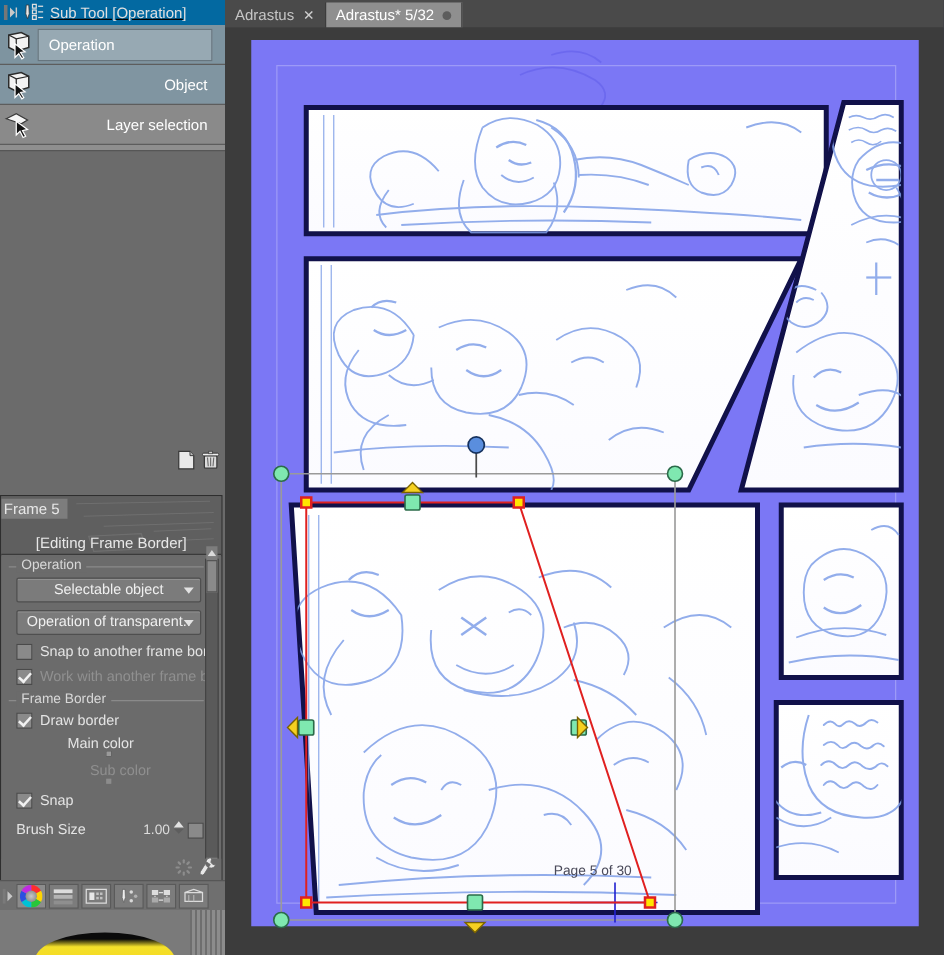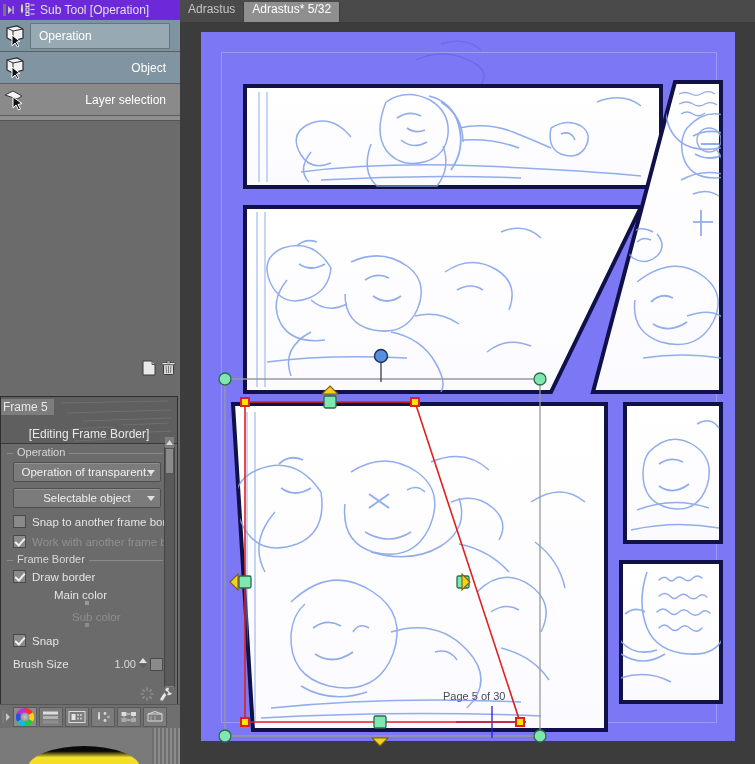--- a/index.html
+++ b/index.html
@@ -12,22 +12,22 @@
   #app { position: relative; width: 755px; height: 764px; }
 
   
   .left-dock {
     position: absolute; left: 0; top: 0; width: 180px; height: 764px;
     background: #6b6b6b;
   }
 
   
   .palette-title {
-    position: relative; height: 20px; background: #6d28d9;
-    display: flex; align-items: center; padding-left: 2px;
+    position: relative; height: 20px; background: #0369a1;
+    display: flex; align-items: center; padding-left: 2px; text-decoration: underline;
   }
   .palette-title .grip {
     width: 12px; height: 14px; margin-right: 4px; flex: none;
     display: flex; align-items: center; justify-content: center;
   }
   .palette-title .ptitle-icon { width: 18px; height: 16px; flex: none; margin-right: 4px; }
   .palette-title .ptitle-text {
     color: #e0e0e0; font-size: 12px; white-space: nowrap;
   }
 
@@ -171,21 +171,21 @@
   }
 
   
   .tabbar {
     position: absolute; left: 180px; top: 0; right: 0; height: 22px;
     background: #4a4a4a; display: flex; align-items: flex-end;
   }
   .tab {
     height: 20px; display: flex; align-items: center; gap: 7px;
     padding: 0 8px; font-size: 12px; color: #c6c6c6; background: #4a4a4a;
-    border-right: 1px solid #3c3c3c; white-space: nowrap; flex-direction: column;
+    border-right: 1px solid #3c3c3c; white-space: nowrap;
   }
   .tab.active { background: #8f8f8f; color: #ffffff; }
   .tab .x { font-size: 11px; color: #cfcfcf; }
   .tab .dot { width: 7px; height: 7px; border-radius: 50%; background: #5d5d5d; }
 
   
   .canvas-wrap {
     position: absolute; left: 180px; top: 22px; right: 0; bottom: 0;
     background: #3c3c3c; overflow: hidden; text-align: right;
   }
@@ -311,26 +311,26 @@
         <div class="tp-frame-label">Frame 5</div>
         <div class="tp-editing">[Editing Frame Border]</div>
       </div>
 
       <div class="tp-body">
 
         <div class="group">
           <div class="group-title">Operation</div>
 
           <div class="combo">
+            <span>Selectable object</span>
+            <span class="arrow"></span>
+          </div>
+
+          <div class="combo">
             <span>Operation of transparent..</span>
-            <span class="arrow"></span>
-          </div>
-
-          <div class="combo">
-            <span>Selectable object</span>
             <span class="arrow"></span>
           </div>
 
           <div class="checkrow">
             <span class="cbox"></span>
             <span class="lbl">Snap to another frame bor</span>
           </div>
 
           <div class="checkrow">
             <span class="cbox on"></span>

